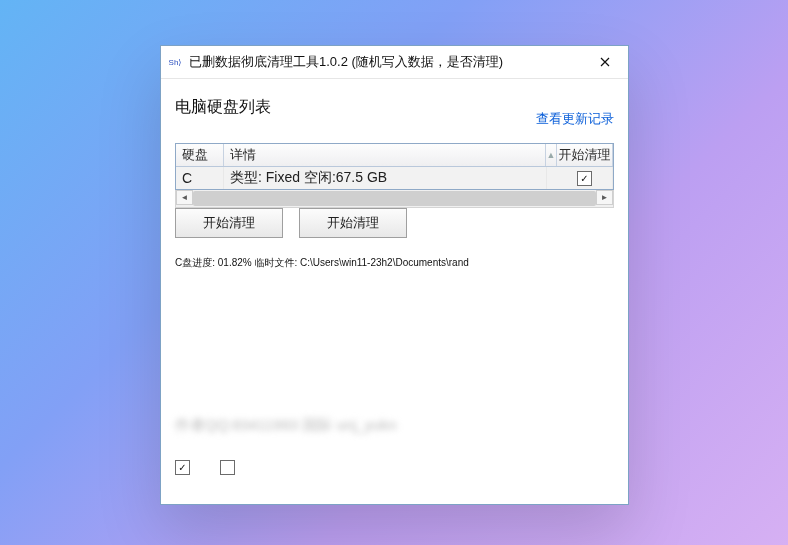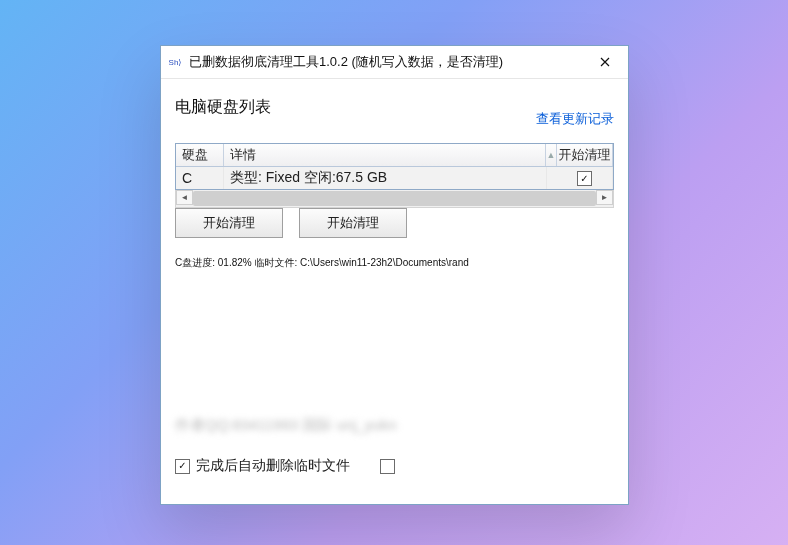--- a/index.html
+++ b/index.html
@@ -284,21 +284,20 @@
         <div class="btn">开始清理</div>
       </div>
 
       <div class="status">C盘进度: 01.82% 临时文件: C:\Users\win11-23h2\Documents\rand</div>
 
       <div class="blurred">作者QQ:83411993 国际 unj_yukn</div>
 
       <div class="check-row">
         <label class="chk">
           <span class="chk-box">✓</span>
-          <span>完成后自动删除临时文件</span>
         </label>
         <label class="chk">
           <span class="chk-box"></span>
         </label>
       </div>
 
     </div>
   </div>
 </div>
 

